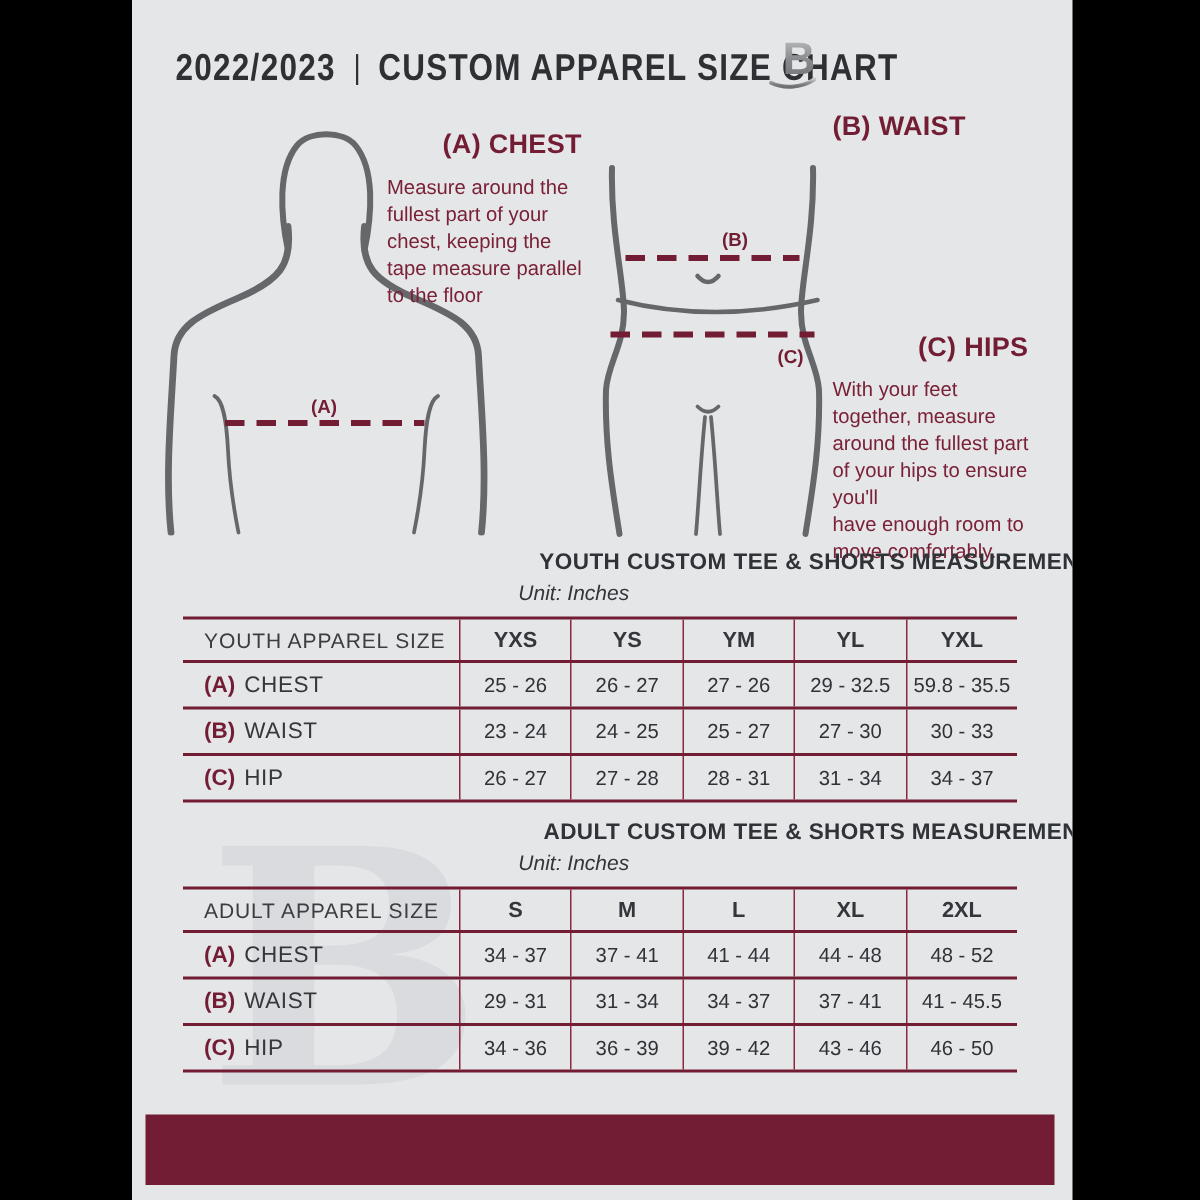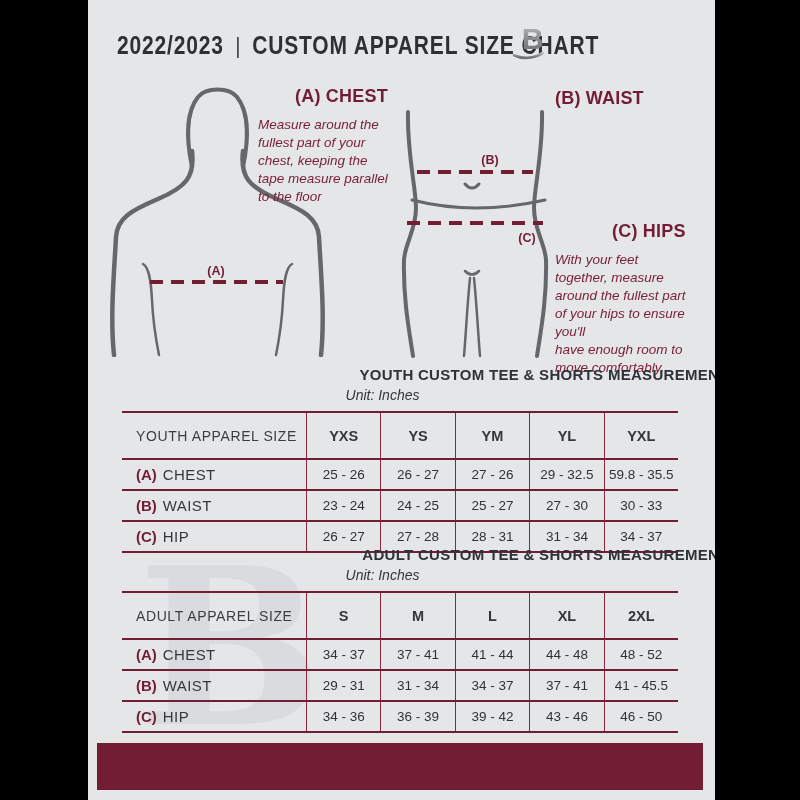--- a/index.html
+++ b/index.html
@@ -15,36 +15,36 @@
   .hdr-title{position:absolute;left:29px;top:31px;display:flex;align-items:baseline;gap:14px;
              transform:scaleX(0.84);transform-origin:left top;white-space:nowrap;z-index:2;}
   .hdr-year,.hdr-text{font-size:25px;font-weight:bold;color:#2e3033;letter-spacing:1px;}
   .hdr-sep{font-size:22px;font-weight:normal;color:#2e3033;position:relative;top:-1px;}
   .brand{position:absolute;left:423px;top:18px;display:flex;align-items:center;z-index:2;}
   .brand-name{font-size:15px;font-weight:bold;letter-spacing:6.5px;color:#2a2c2f;margin-left:10px;}
 
   
   .inst{position:absolute;z-index:2;}
   .inst-title{font-size:18px;font-weight:800;color:#731d34;margin:0 0 9px 0;letter-spacing:0.2px;text-align:right;}
-  .inst-text{font-size:13.5px;font-style:italic;color:#7a2138;line-height:1.33;white-space:pre;}
+  .inst-text{font-size:13.5px;color:#7a2138;line-height:1.33;white-space:pre;}
 
   .fig{position:absolute;z-index:1;}
 
   
   .sec-title{position:absolute;left:0;width:651px;text-align:right;font-size:15px;font-weight:bold;
              color:#2f3236;letter-spacing:0.3px;z-index:2;}
   .sec-unit{position:absolute;left:0;width:589px;text-align:center;font-size:14px;font-style:italic;
             color:#33353a;z-index:2;}
 
   
   .size-table{position:absolute;left:34px;width:556px;border-top:2px solid #731d34;z-index:1;}
   .t-row{display:grid;grid-template-columns:184px repeat(5,1fr);border-bottom:2px solid #731d34;}
   .t-cell{display:flex;align-items:center;justify-content:center;height:29px;font-size:13.5px;color:#2f3236;}
   .t-cell + .t-cell{border-left:1.5px solid #8c2740;}
-  .t-head .t-cell{height:45px;font-size:14.5px;font-weight:bold;color:#33363a;}
+  .t-head .t-cell{height:27px;font-size:14.5px;font-weight:bold;color:#33363a;}
   .t-label{justify-content:flex-start;padding-left:14px;}
   .t-head .t-label{font-weight:normal;letter-spacing:0.6px;font-size:14px;color:#3b3d40;}
   .row-key{color:#731d34;font-weight:800;margin-right:6px;font-size:15px;}
   .row-lbl{font-size:15px;letter-spacing:0.4px;color:#35373b;}
 
   .footer-bar{position:absolute;left:9px;top:743px;width:606px;height:47px;background:#721d33;z-index:3;}
 
   svg text{font-family:"Liberation Sans",sans-serif;}
 </style>
 </head>
@@ -106,21 +106,21 @@
 
     <div class="inst" style="left:170px;top:86px">
       <div class="inst-title">(A) CHEST</div>
       <div class="inst-text">Measure around the
 fullest part of your
 chest, keeping the
 tape measure parallel
 to the floor</div>
     </div>
 
-    <div class="inst" style="left:467px;top:88px">
+    <div class="inst" style="left:467px;top:74px">
       <div class="inst-title">(B) WAIST</div>
     </div>
 
     <div class="inst" style="left:467px;top:221px">
       <div class="inst-title">(C) HIPS</div>
       <div class="inst-text">With your feet
 together, measure
 around the fullest part
 of your hips to ensure
 you'll

